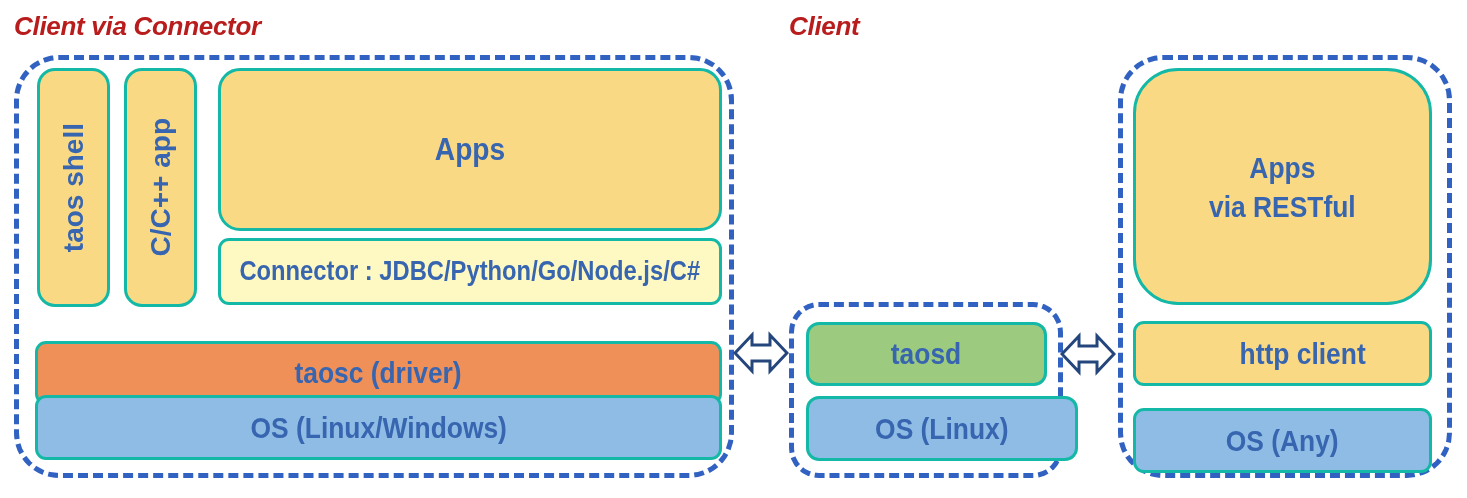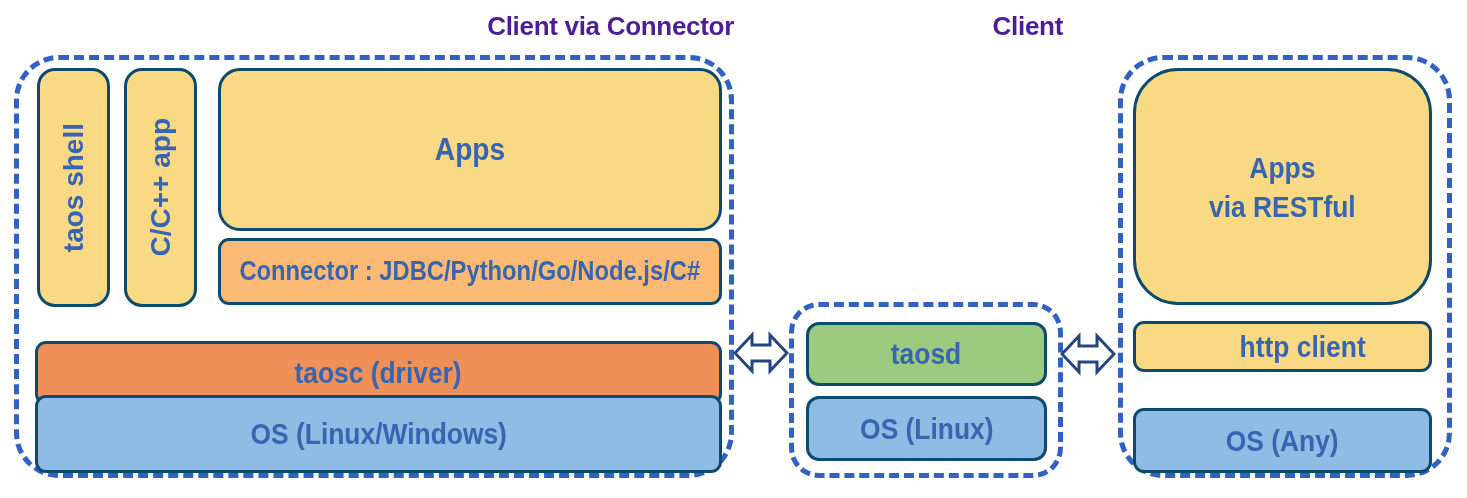--- a/index.html
+++ b/index.html
@@ -10,78 +10,79 @@
     height: 498px;
     background: #ffffff;
     font-family: "Liberation Sans", sans-serif;
     overflow: hidden;
   }
   .section-title {
     position: absolute;
     top: 11px;
     font-size: 26px;
     font-weight: 700;
-    color: #4c1d95;
-    text-align: right;
+    color: #b91c1c;
+    text-align: left;
     letter-spacing: -0.3px;
+    font-style: italic;
   }
   #title-left   { left: 14px;   width: 720px; }
   #title-server { left: 789px;  width: 274px; }
   #title-right  { left: 1118px; width: 334px; }
 
   .dashed-box {
     position: absolute;
     border: 5px dashed #3161c1;
   }
   #dash-left   { left: 14px;   top: 55px;  width: 720px; height: 423px; border-radius: 45px; }
   #dash-server { left: 789px;  top: 302px; width: 274px; height: 176px; border-radius: 30px; }
   #dash-right  { left: 1118px; top: 55px;  width: 334px; height: 423px; border-radius: 45px; }
 
   .node {
     position: absolute;
-    border: 3px solid #0c4a6e;
+    border: 3px solid #14b8a6;
     display: flex;
     align-items: center;
     justify-content: center;
     color: #3765b0;
     font-weight: 700;
     font-size: 30px;
   }
   .node .txt {
     display: inline-block;
     transform: scaleX(0.88);
     white-space: nowrap;
   }
   .fill-yellow { background: #fad985; }
-  .fill-gray   { background: #fdba74; }
+  .fill-gray   { background: #fef9c3; }
   .fill-orange { background: #f09059; margin-top: 20px; }
   .fill-blue   { background: #8fbce5; }
   .fill-green  { background: #9cca7e; }
 
   
   #box-taos-shell { left: 37px;  top: 68px;  width: 73px;  height: 239px; border-radius: 18px; font-size: 28px; }
   #box-cpp-app    { left: 124px; top: 68px;  width: 73px;  height: 239px; border-radius: 18px; font-size: 28px; }
   #box-apps       { left: 218px; top: 68px;  width: 504px; height: 163px; border-radius: 22px; font-size: 32px; }
   #box-connector  { left: 218px; top: 238px; width: 504px; height: 67px;  border-radius: 11px; font-size: 27px; }
   #box-taosc      { left: 35px;  top: 321px; width: 687px; height: 64px;  border-radius: 11px; }
-  #box-os-left    { left: 35px;  top: 395px; width: 687px; height: 78px;  border-radius: 11px; }
+  #box-os-left    { left: 35px;  top: 395px; width: 687px; height: 65px;  border-radius: 11px; }
 
   .vertical .txt {
     writing-mode: vertical-rl;
     transform: rotate(180deg);
   }
 
   
   #box-taosd     { left: 806px; top: 322px; width: 241px; height: 64px; border-radius: 13px; }
-  #box-os-server { left: 806px; top: 396px; width: 241px; height: 65px; border-radius: 13px; }
+  #box-os-server { left: 806px; top: 396px; width: 272px; height: 65px; border-radius: 13px; }
 
   
   #box-apps-rest { left: 1133px; top: 68px;  width: 299px; height: 237px; border-radius: 45px; }
   #box-apps-rest .txt { white-space: pre-line; text-align: center; line-height: 1.3; }
-  #box-http      { left: 1133px; top: 321px; width: 299px; height: 51px; border-radius: 11px; padding-left: 40px; }
+  #box-http      { left: 1133px; top: 321px; width: 299px; height: 65px; border-radius: 11px; padding-left: 40px; }
   #box-os-rest   { left: 1133px; top: 396px; width: 299px; height: 65px; border-radius: 11px; margin-top: 12px; }
 
   .arrow { position: absolute; width: 56px; height: 46px; }
   #arrow-left  { left: 733px;  top: 330px; }
   #arrow-right { left: 1060px; top: 331px; }
 </style>
 </head>
 <body>
 
 <div class="page">

